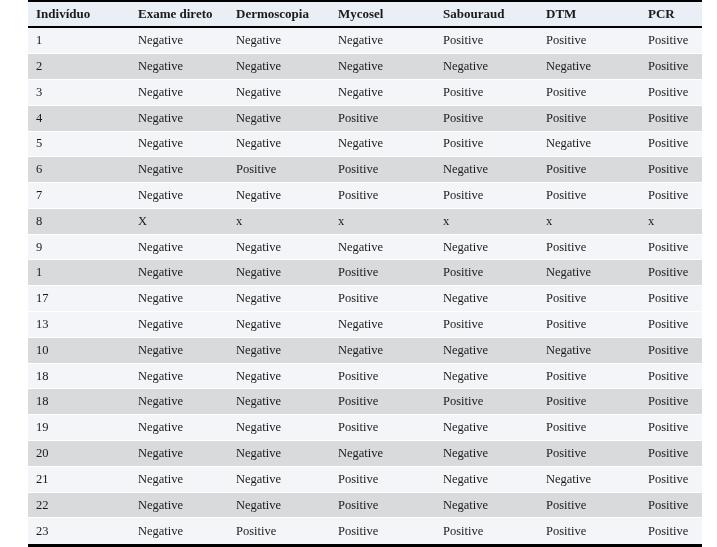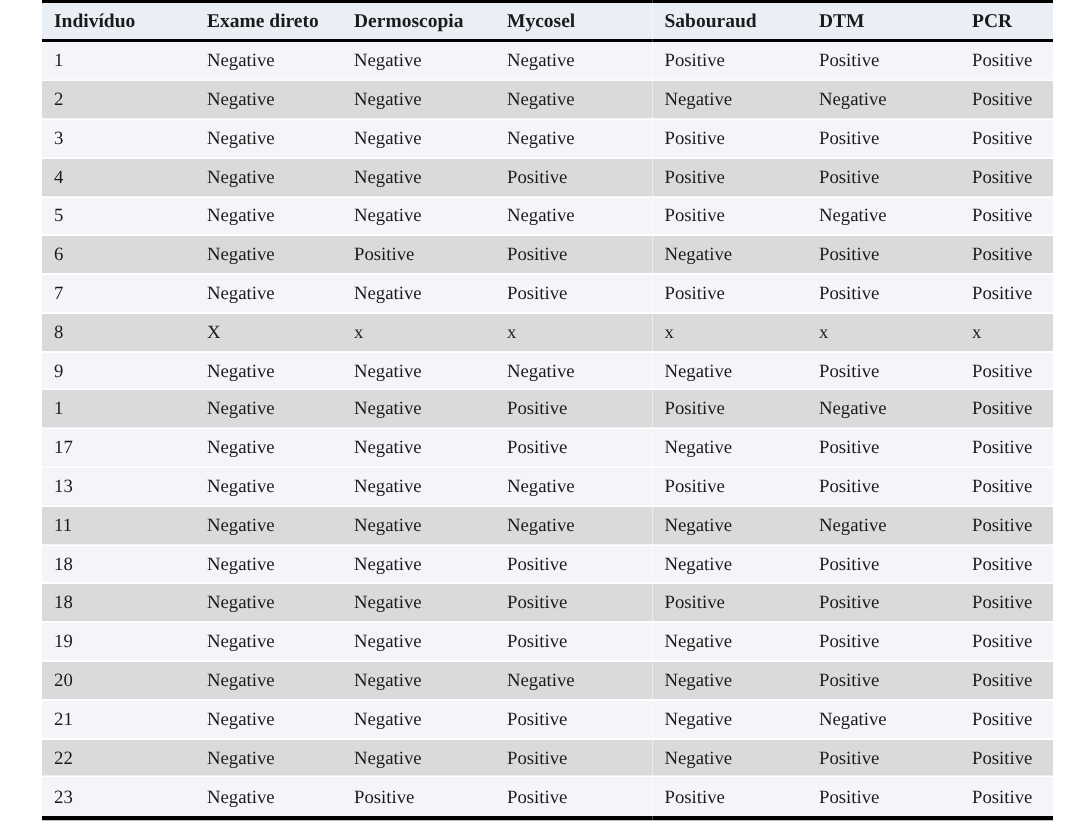--- a/index.html
+++ b/index.html
@@ -181,21 +181,21 @@
         <tr class="odd">
           <td>13</td>
           <td>Negative</td>
           <td>Negative</td>
           <td>Negative</td>
           <td>Positive</td>
           <td>Positive</td>
           <td>Positive</td>
         </tr>
         <tr class="even">
-          <td>11</td>
+          <td>10</td>
           <td>Negative</td>
           <td>Negative</td>
           <td>Negative</td>
           <td>Negative</td>
           <td>Negative</td>
           <td>Positive</td>
         </tr>
         <tr class="odd">
           <td>18</td>
           <td>Negative</td>

